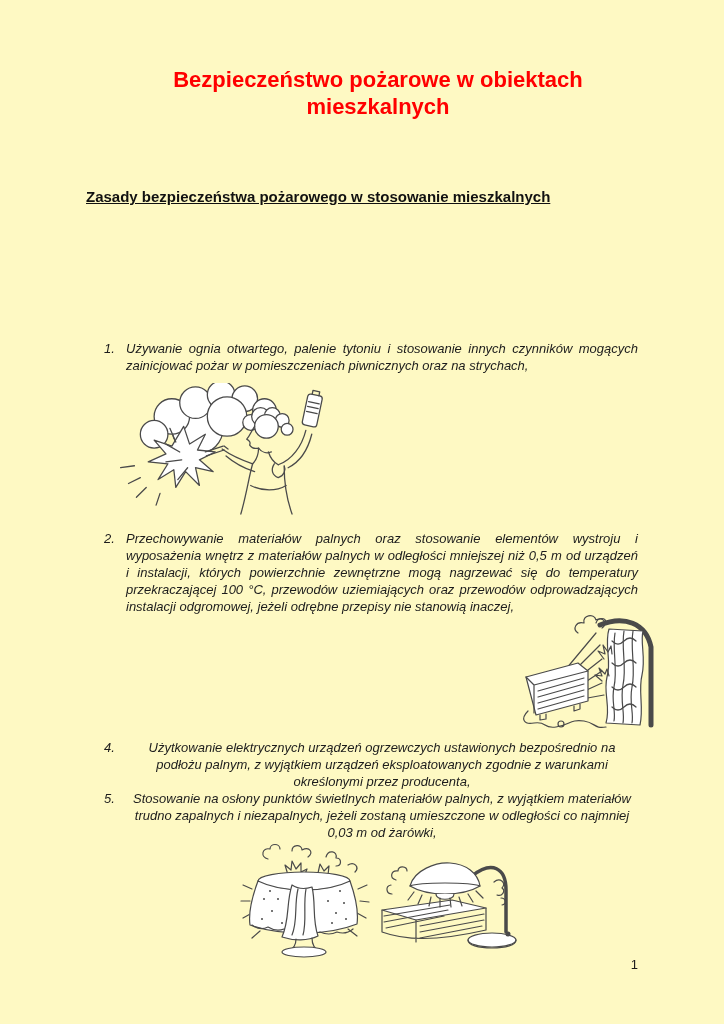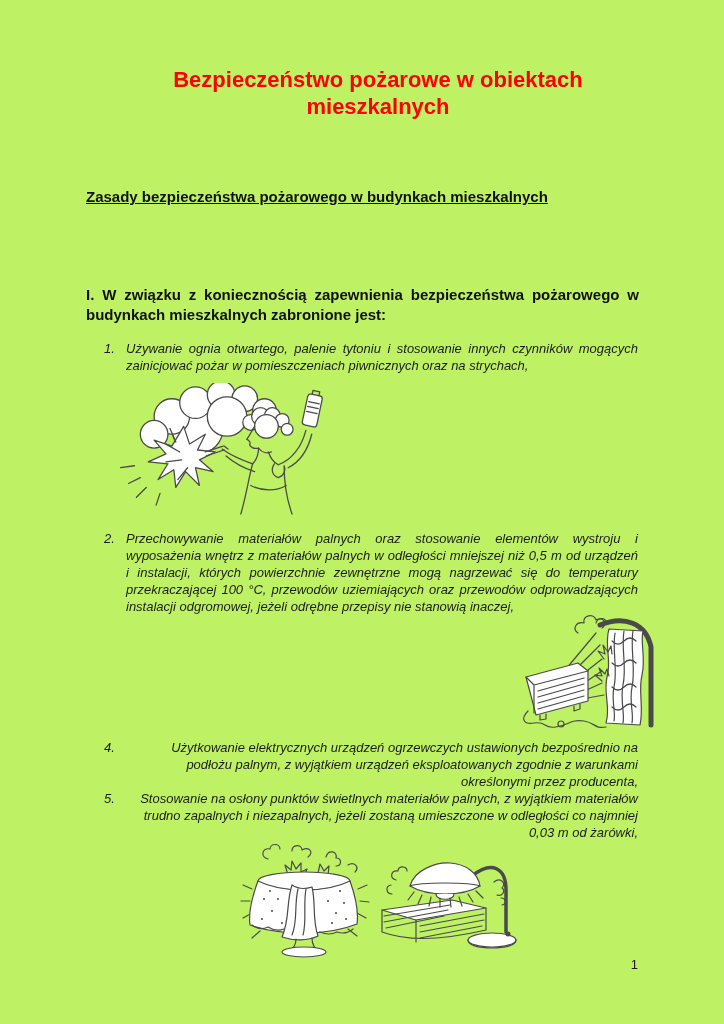--- a/index.html
+++ b/index.html
@@ -1,21 +1,21 @@
 <!DOCTYPE html>
 <html lang="pl"><head>
 <meta charset="utf-8">
 <style>
   html,body{margin:0;padding:0;background:#ffffff;}
   body{
     width:724px;height:1024px;
     font-family:"Liberation Sans","DejaVu Sans",sans-serif;
     color:#1c1c1c;
   }
-  .page{position:relative;width:724px;height:1024px;background:#bef264;overflow:hidden;}
+  .page{position:relative;width:724px;height:1024px;background:#fef9c3;overflow:hidden;}
 
   .doc-title{
     position:absolute;top:66px;left:102px;width:552px;
     text-align:center;color:#ff0000;font-weight:bold;
     font-size:22px;line-height:27px;
   }
   .doc-subtitle{
     position:absolute;top:188px;left:86px;width:560px;
     font-size:15px;font-weight:bold;text-decoration:underline;
     color:#111111;
@@ -25,43 +25,42 @@
     font-size:15px;font-weight:bold;line-height:20px;
     text-align:justify;color:#111111;
   }
 
   .item{
     position:absolute;left:104px;width:534px;
     display:flex;font-style:italic;font-size:13px;line-height:17px;
   }
   .item .num{flex:0 0 22px;width:22px;}
   .item .txt{flex:1;text-align:justify;font-style:italic;}
-  .item.ragged .txt{text-align:right;}
+  .item.ragged .txt{text-align:center;}
 
   .item-stack{position:absolute;left:104px;width:534px;top:739px;}
   .item-stack .item{position:static;left:auto;width:auto;}
 
   .illustration{position:absolute;}
   .illustration svg{display:block;width:100%;height:100%;}
 
   .page-number{
     position:absolute;top:957px;left:86px;width:552px;
     text-align:right;font-size:13px;color:#1c1c1c;
   }
 </style>
 </head>
 <body>
 
 <div class="page">
 
   <div class="doc-title">Bezpieczeństwo pożarowe w obiektach mieszkalnych</div>
 
-  <div class="doc-subtitle">Zasady bezpieczeństwa pożarowego w budynkach mieszkalnych</div>
-
-  <div class="section-heading">I. W związku z koniecznością zapewnienia bezpieczeństwa pożarowego w budynkach mieszkalnych zabronione jest:</div>
+  <div class="doc-subtitle">Zasady bezpieczeństwa pożarowego w stosowanie mieszkalnych</div>
+
 
   <div class="item" style="top:340px;">
     <span class="num">1.</span>
     <span class="txt">Używanie ognia otwartego, palenie tytoniu i stosowanie innych czynników mogących zainicjować pożar w pomieszczeniach piwnicznych oraz na strychach,</span>
   </div>
 
   <div class="illustration" style="top:383px;left:110px;width:238px;height:133px;" aria-label="woman-hairspray-open-fire-illustration">
     <svg viewBox="0 0 240 135" xmlns="http://www.w3.org/2000/svg">
       <g stroke="#4a4a4a" fill="none" stroke-width="1.3" stroke-linecap="round" stroke-linejoin="round">
         <g fill="#ffffff">

